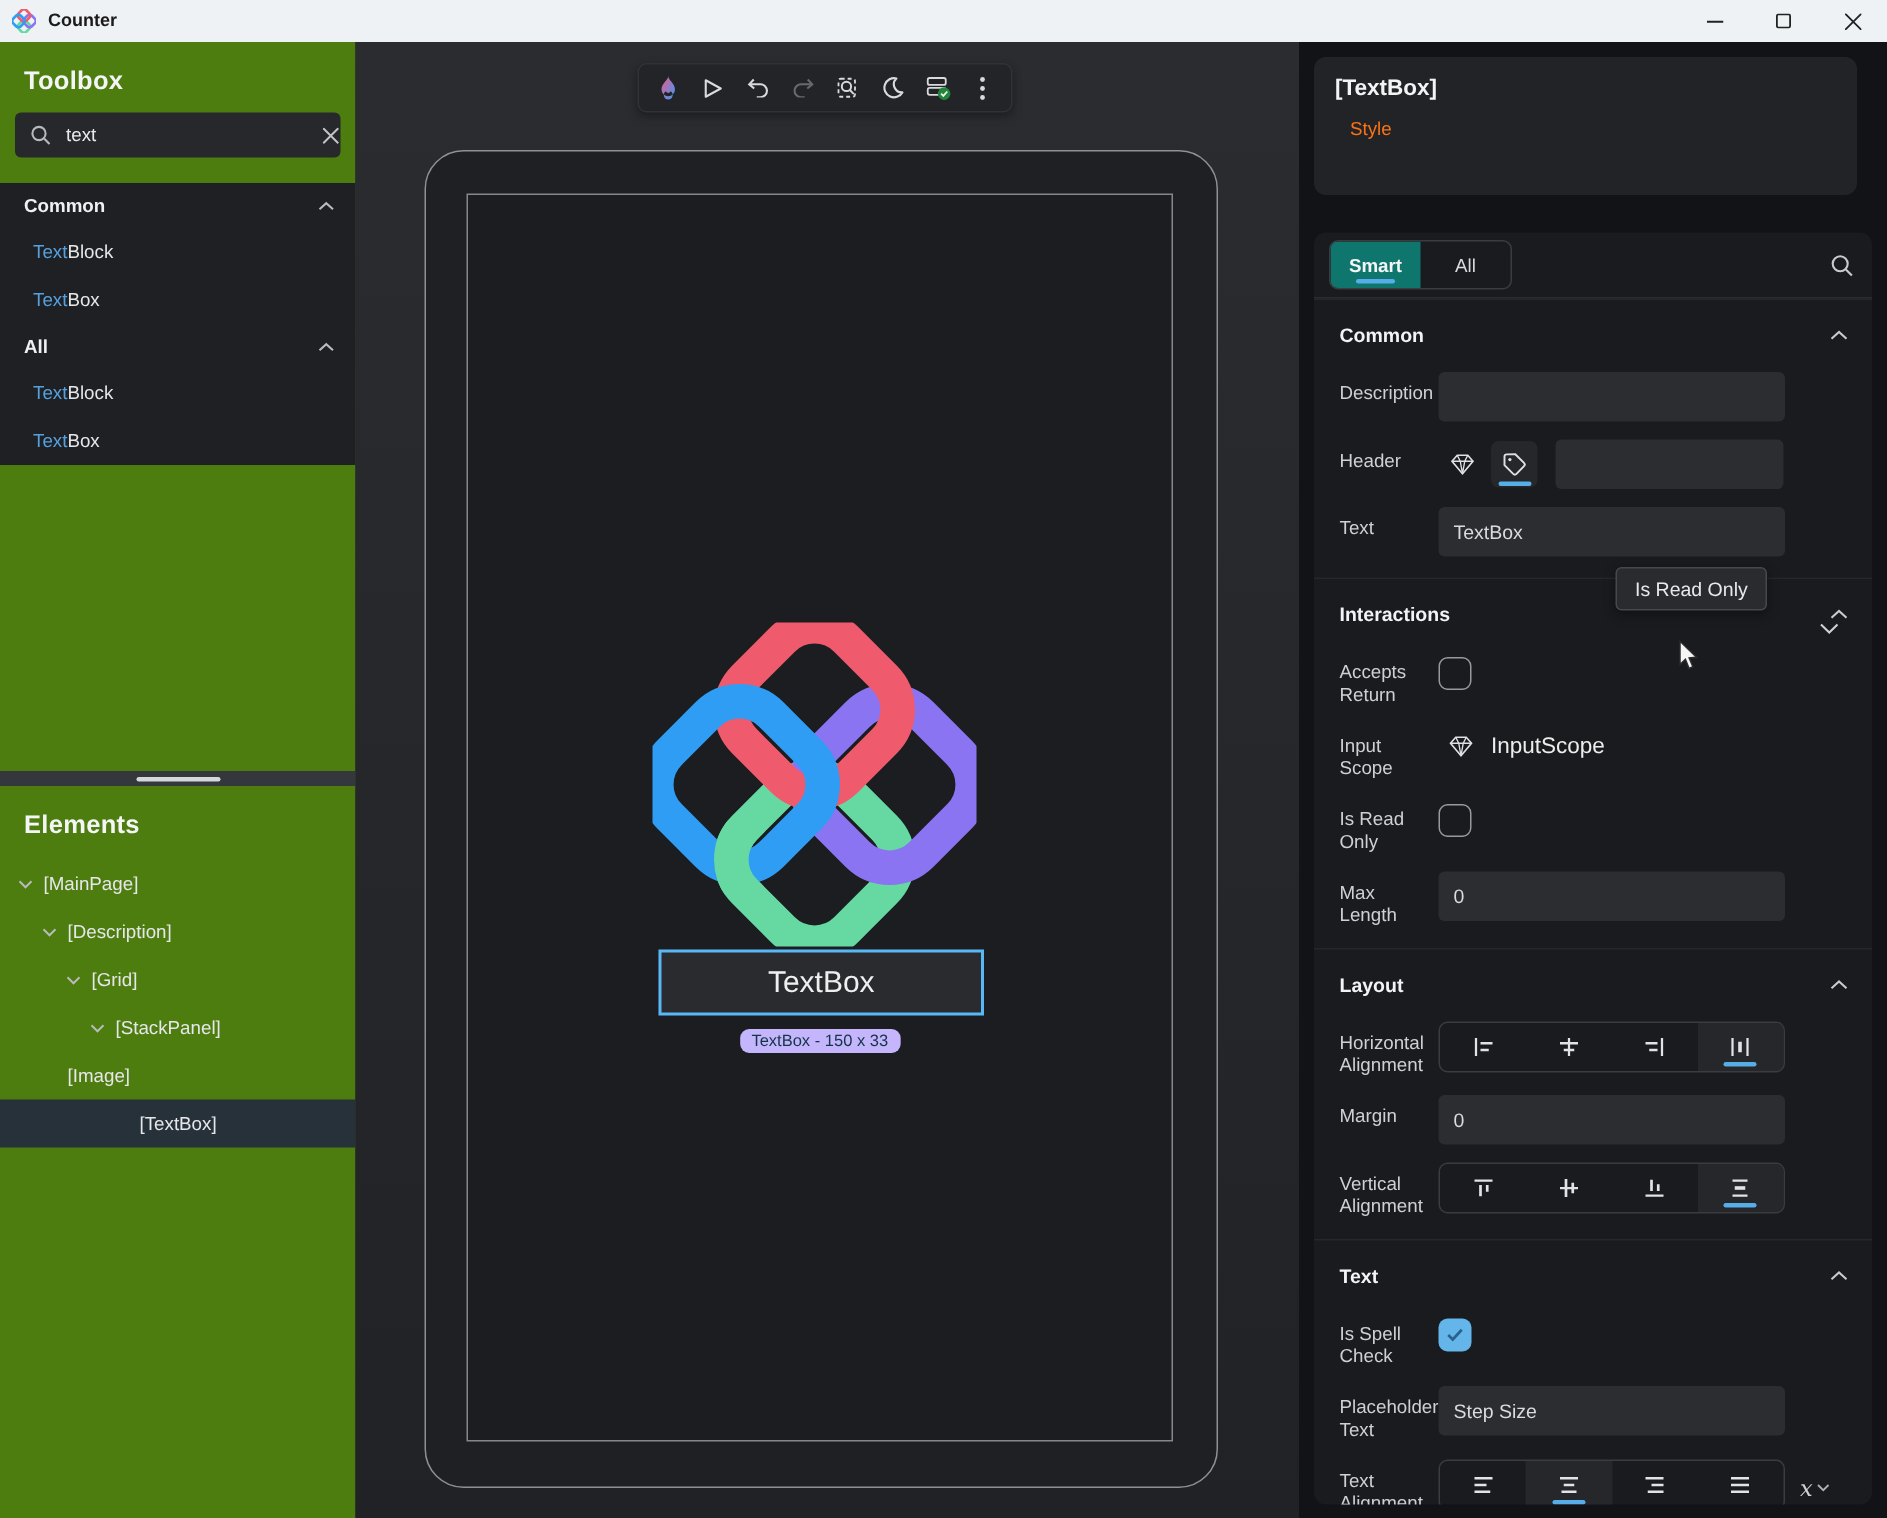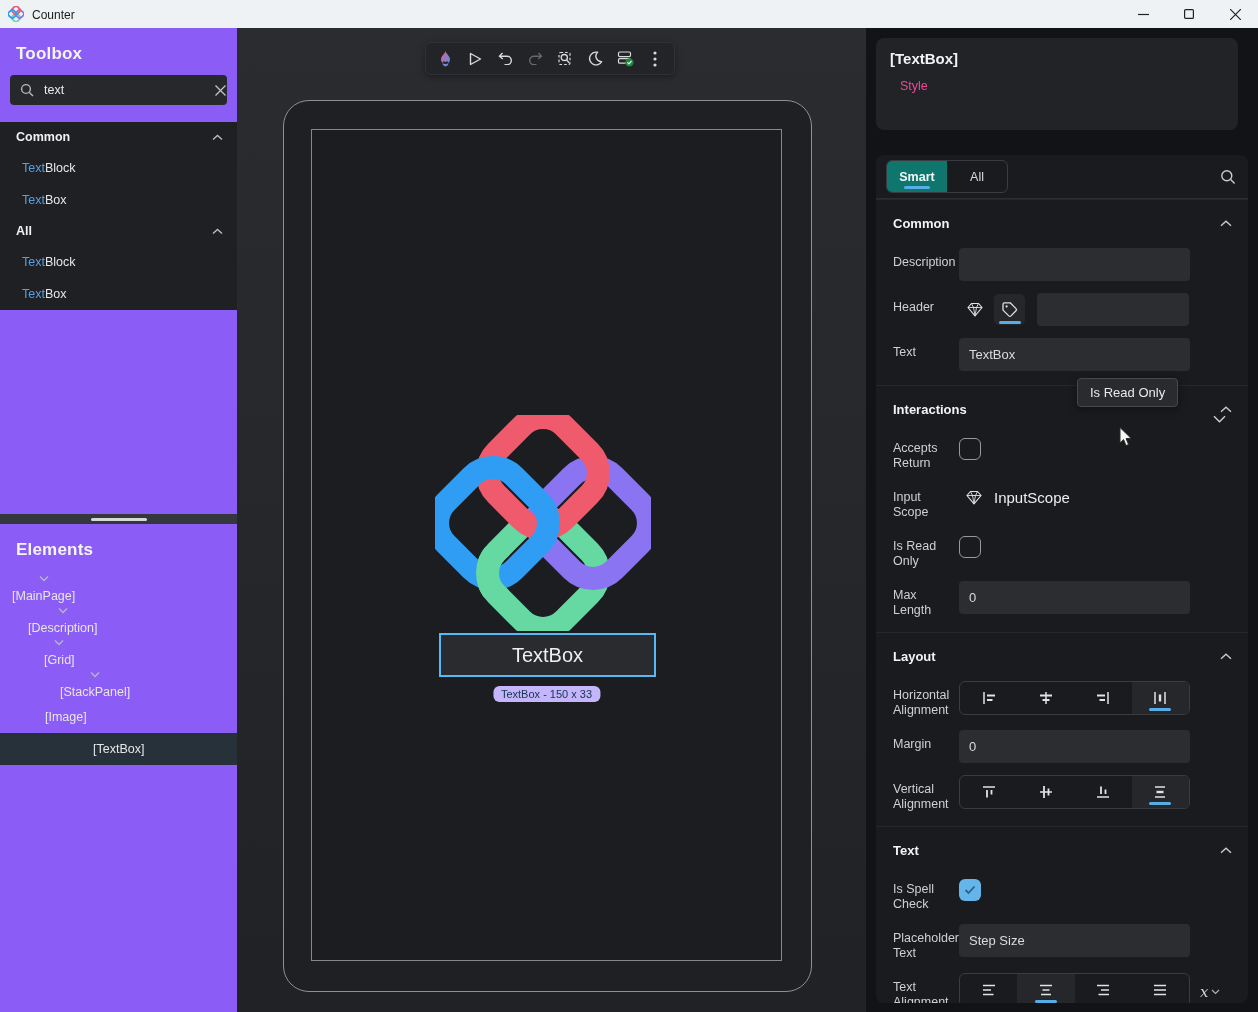--- a/index.html
+++ b/index.html
@@ -2,51 +2,51 @@
 <html><head>
 <meta charset="utf-8">
 <style>
   * { margin:0; padding:0; box-sizing:border-box; }
   html,body { width:1258px; height:1012px; overflow:hidden; background:#1a1b1e;
     font-family:"Liberation Sans", sans-serif; }
   svg { display:block; }
 
   
   .titlebar { height:28px; background:#eef2f5; display:flex; align-items:center; }
-  .tb-left { display:flex; align-items:flex-end; gap:8px; padding-left:8px; flex:1; }
+  .tb-left { display:flex; align-items:flex-start; gap:8px; padding-left:8px; flex:1;font-weight:bold; }
   .tb-title { font-size:12px; color:#1b1b1b; }
   .win-btns { display:flex; align-items:center; }
   .win-btn { width:46px; height:28px; display:flex; align-items:center; justify-content:center; color:#222; }
 
   
   .main { display:flex; height:984px; }
 
   
-  .sidebar { width:237px; background:#8b5cf6; position:relative; flex:none; }
+  .sidebar { width:237px; background:#4d7c0f; position:relative; flex:none; }
   .panel-title { font-size:17px; font-weight:bold; color:#f4f5f6; letter-spacing:.2px; }
   .toolbox-title { position:absolute; top:16px; left:16px; }
   .searchbox { position:absolute; top:47px; left:10px; right:10px; height:30px; background:#26282c;
     border-radius:4px; display:flex; align-items:center; padding:0 10px; gap:10px; }
   .searchbox .q { flex:1; font-size:12.5px; color:#e9eaec; background:transparent; border:none; outline:none;
     font-family:"Liberation Sans", sans-serif; }
   .toolbox-list { position:absolute; top:94px; left:0; right:0; background:#1e2024; }
   .tb-sect-header { height:30px; display:flex; align-items:center; padding:0 14px 0 16px; }
   .tb-sect-header .lbl { flex:1; font-size:12.5px; font-weight:bold; color:#eff0f2; }
   .tb-item { height:32px; display:flex; align-items:center; padding-left:22px; font-size:12.5px; color:#e6e7e9; }
   .match { color:#56a0e0; }
 
   .splitter { position:absolute; top:486px; left:0; right:0; height:10px; background:#34373c;
     display:flex; align-items:center; justify-content:center; }
   .splitter .grip { width:56px; height:3px; border-radius:2px; background:#d6d7d9; }
 
   .elements-title { position:absolute; top:512px; left:16px; }
   .tree { position:absolute; top:545px; left:0; right:0; }
   .tree-row { height:32px; display:flex; align-items:center; font-size:12.5px; color:#e6e7e9; }
   .tree-row.selected { background:#27313a; }
-  .tw { display:flex; align-items:center; gap:7px;flex-direction:column; }
+  .tw { display:flex; align-items:center; gap:7px; }
   .chev { color:#b9bbbe; }
 
   
   .canvas { flex:1; position:relative; background:linear-gradient(#2a2c30,#202226); }
   .toolbar { position:absolute; left:188px; top:14px; height:33px; display:flex; align-items:center;
     padding:0 4px; background:#232428; border:1px solid #313237; border-radius:6px;
     box-shadow:0 2px 6px rgba(0,0,0,.35); }
   .tool-btn { width:30px; height:31px; display:flex; align-items:center; justify-content:center; color:#d9dadc; }
   .tool-btn.disabled { color:#67696d; }
 
@@ -60,21 +60,21 @@
   .tb-element .val { font-size:20px; color:#efeff1; }
   .sel-badge { position:absolute; top:556px; left:50%; transform:translateX(-50%); background:#c4b5fd;
     color:#143448; font-size:11px; padding:2px 8px; border-radius:6px; white-space:nowrap; }
 
   
   .rightpanel { width:392px; flex:none; background:#121316; position:relative; }
   .card { background:#222327; border-radius:8px; }
   .head-card { position:absolute; left:10px; top:10px; width:362px; height:92px; padding:12px 14px; }
   .head-card .name { font-size:15px; font-weight:bold; color:#f2f3f4; }
   .style-row { display:flex; align-items:center; margin-top:12px; }
-  .style-row .lbl { width:73px; font-size:12.5px; color:#ec4899; padding-left:10px; }
+  .style-row .lbl { width:73px; font-size:12.5px; color:#f97316; padding-left:10px; }
   .field { background:#2b2d31; border:none; outline:none; border-radius:4px; height:33px; color:#dadbdd;
     font-size:13px; padding:0 10px; font-family:"Liberation Sans", sans-serif; width:222px; }
   .field.ghost { color:#aeb0b4; }
 
   .props-card { position:absolute; left:10px; top:127px; width:372px; bottom:9px; background:#1a1b1f;
     border-radius:8px; overflow:hidden; }
   .tabs-row { height:44px; display:flex; align-items:center; padding:0 12px 0 10px; border-bottom:1px solid #2c2d31; }
   .tab-group { display:flex; border:1px solid #3b3c40; border-radius:6px; overflow:hidden; height:33px; }
   .tab { width:60px; display:flex; align-items:center; justify-content:center; font-size:12.5px;
     color:#d9dadc; position:relative; }

